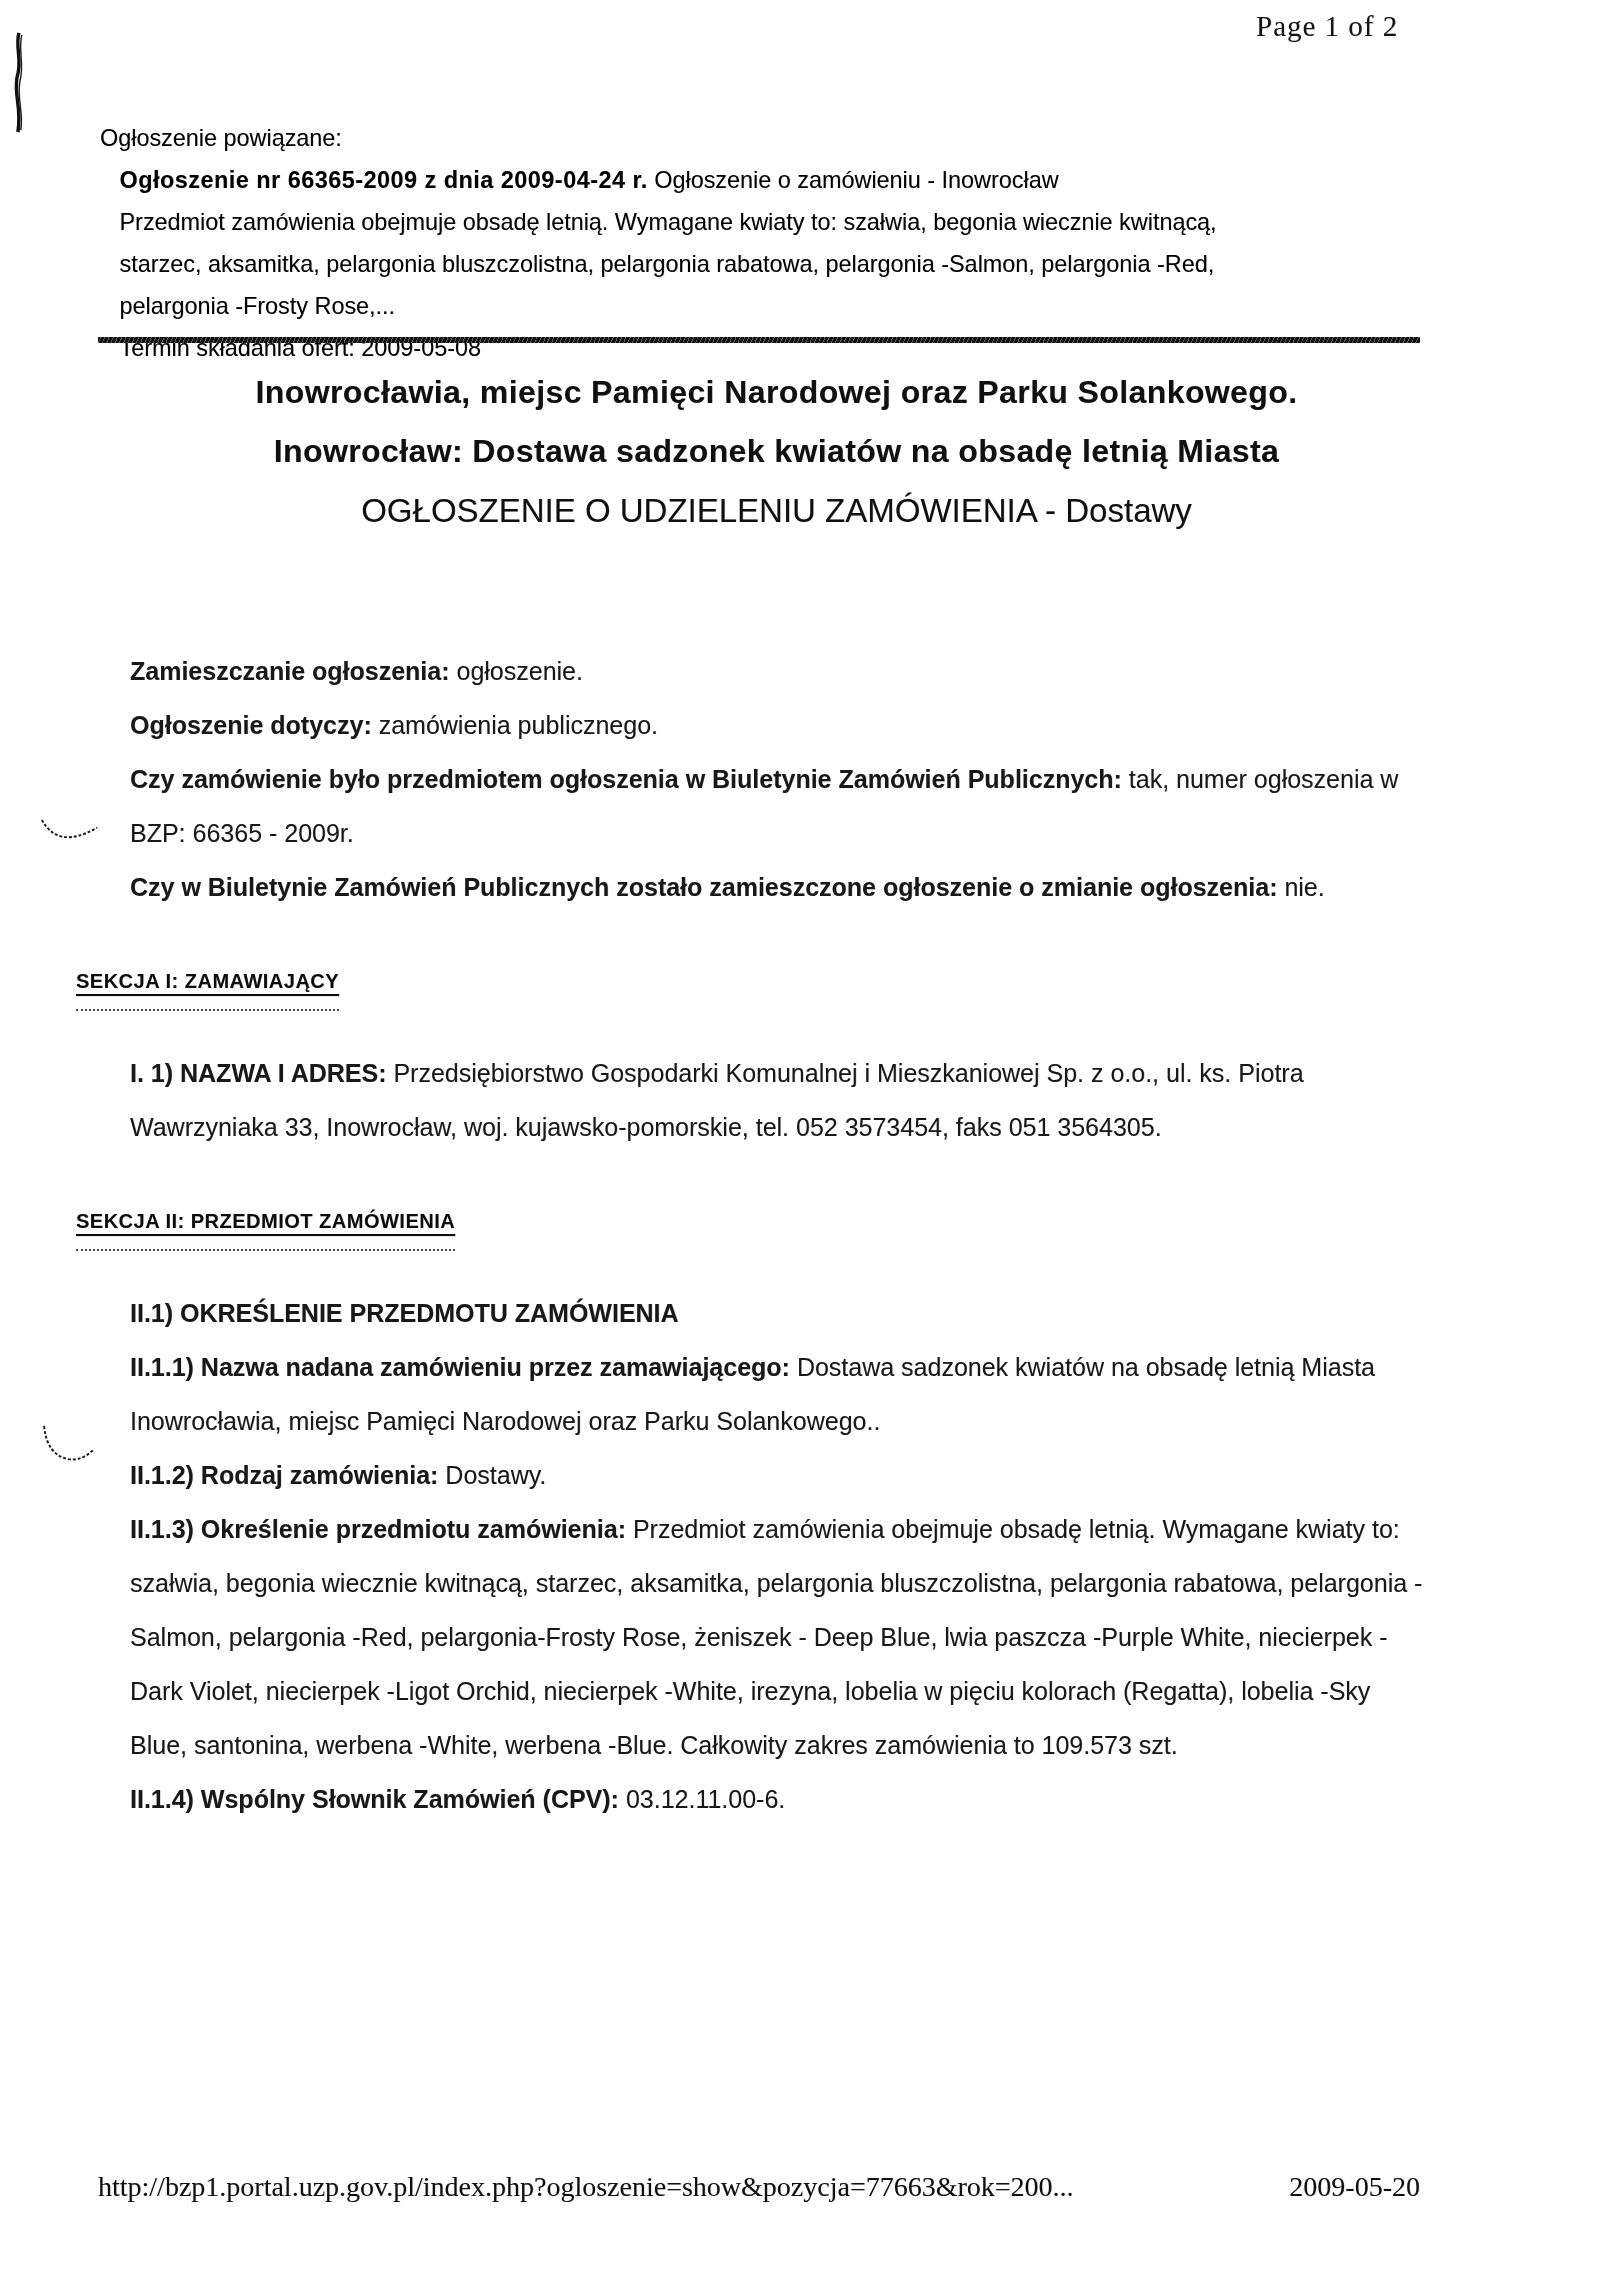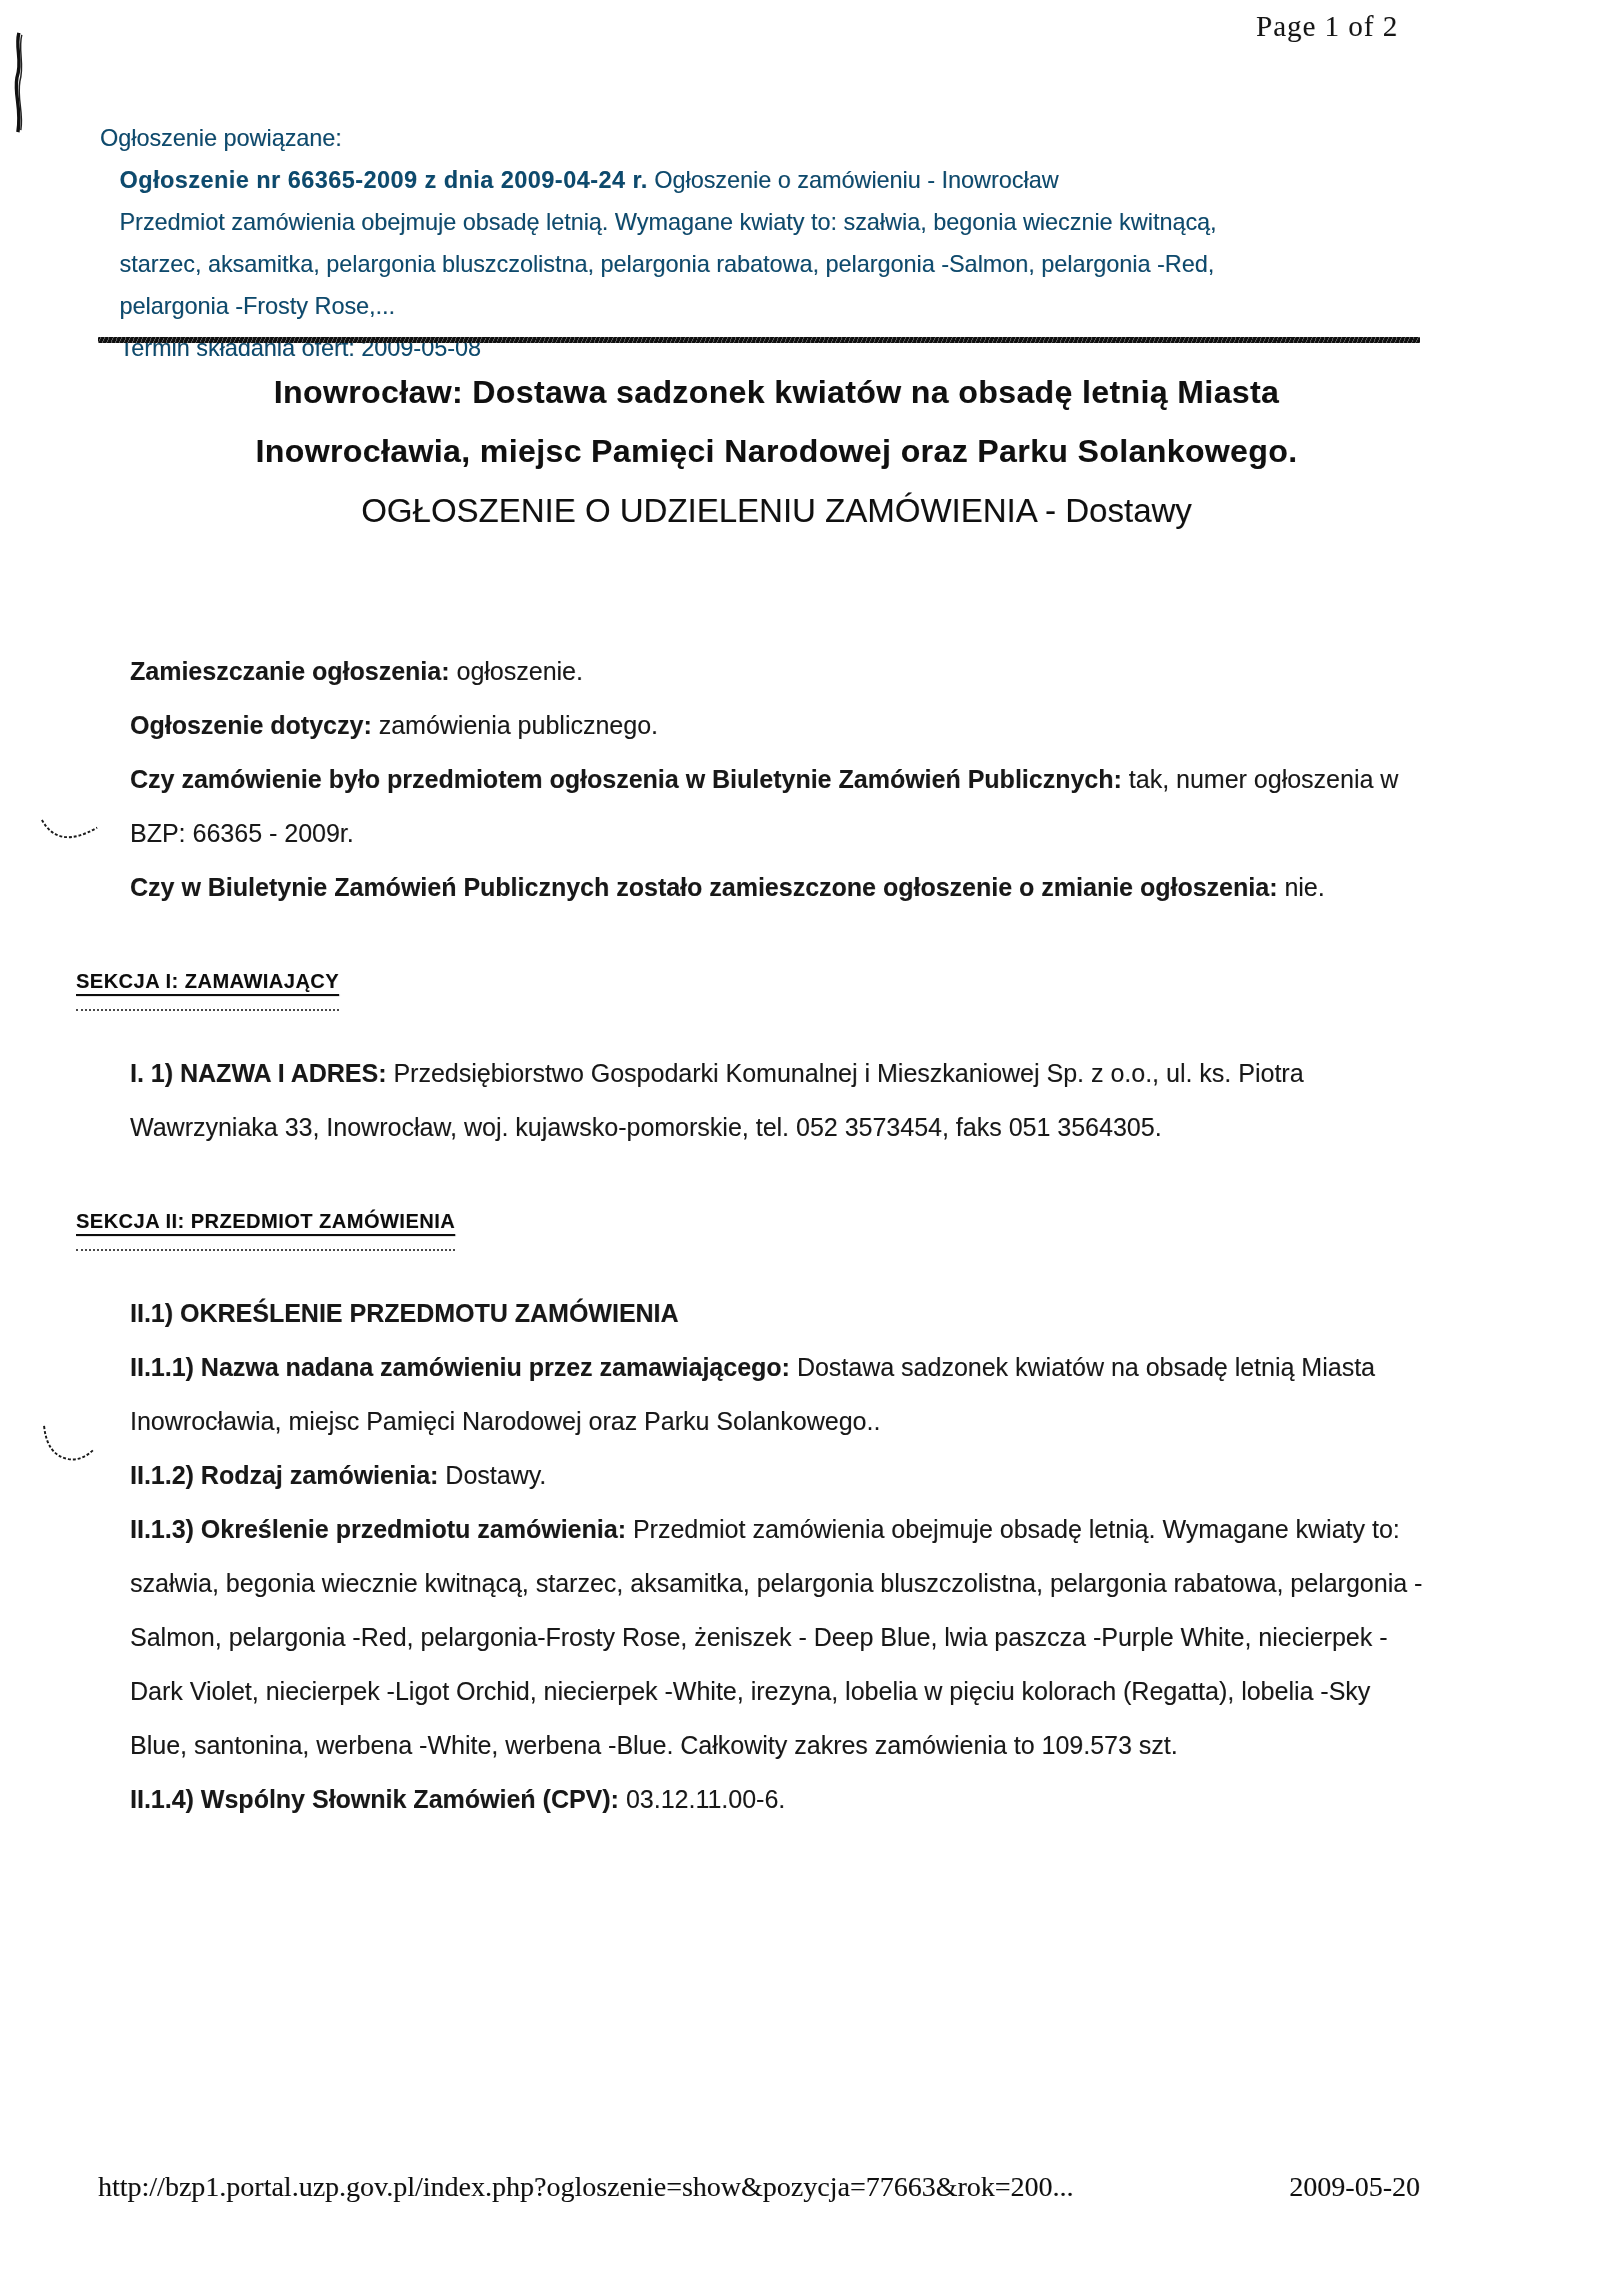--- a/index.html
+++ b/index.html
@@ -20,21 +20,21 @@
     position:absolute; left:1256px; top:9.8px;
     font-size:29px; letter-spacing:1px;
   }
 
   
   .artifact{position:absolute;}
 
   
   .related{
     position:absolute; left:100px; top:117px; width:1336px;
-    font-size:23.4px; line-height:42px; color:#0c4a6e;
+    font-size:23.4px; line-height:42px; color:#000000;
   }
   .related-body{margin-left:19.5px; width:1165px;}
   .related .b{font-weight:bold;}
   .related-link{letter-spacing:0.5px;}
 
   
   .divider{
     position:absolute; left:98px; top:337px; width:1322px; height:5.9px;
     background:repeating-linear-gradient(113deg,#0e0e0e 0 2px,#5a5a5a 2px 2.9px,#161616 2.9px 3.9px);
     border-radius:1px;
@@ -99,22 +99,22 @@
     <div class="related-body">
       <div><span class="b related-link">Ogłoszenie nr 66365-2009 z dnia 2009-04-24 r.</span><span> Ogłoszenie o zamówieniu - Inowrocław</span></div>
       <div>Przedmiot zamówienia obejmuje obsadę letnią. Wymagane kwiaty to: szałwia, begonia wiecznie kwitnącą, starzec, aksamitka, pelargonia bluszczolistna, pelargonia rabatowa, pelargonia -Salmon, pelargonia -Red, pelargonia -Frosty Rose,...</div>
       <div>Termin składania ofert: 2009-05-08</div>
     </div>
   </div>
 
   <div class="divider"></div>
 
   <div class="title">
+    <div class="t-bold">Inowrocławia, miejsc Pamięci Narodowej oraz Parku Solankowego.</div>
     <div class="t-bold">Inowrocław: Dostawa sadzonek kwiatów na obsadę letnią Miasta</div>
-    <div class="t-bold">Inowrocławia, miejsc Pamięci Narodowej oraz Parku Solankowego.</div>
     <div class="t-reg">OGŁOSZENIE O UDZIELENIU ZAMÓWIENIA - Dostawy</div>
   </div>
 
   <div class="main">
 
     <p><span class="b">Zamieszczanie ogłoszenia:</span><span> ogłoszenie.</span></p>
     <p><span class="b">Ogłoszenie dotyczy:</span><span> zamówienia publicznego.</span></p>
     <p><span class="b">Czy zamówienie było przedmiotem ogłoszenia w Biuletynie Zamówień Publicznych:</span><span> tak, numer ogłoszenia w BZP: 66365 - 2009r.</span></p>
     <p><span class="b">Czy w Biuletynie Zamówień Publicznych zostało zamieszczone ogłoszenie o zmianie ogłoszenia:</span><span> nie.</span></p>
 

